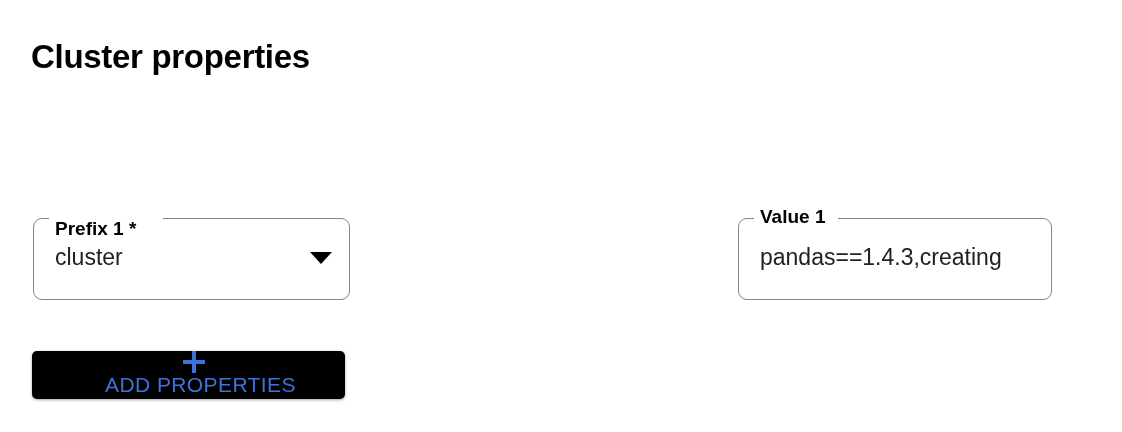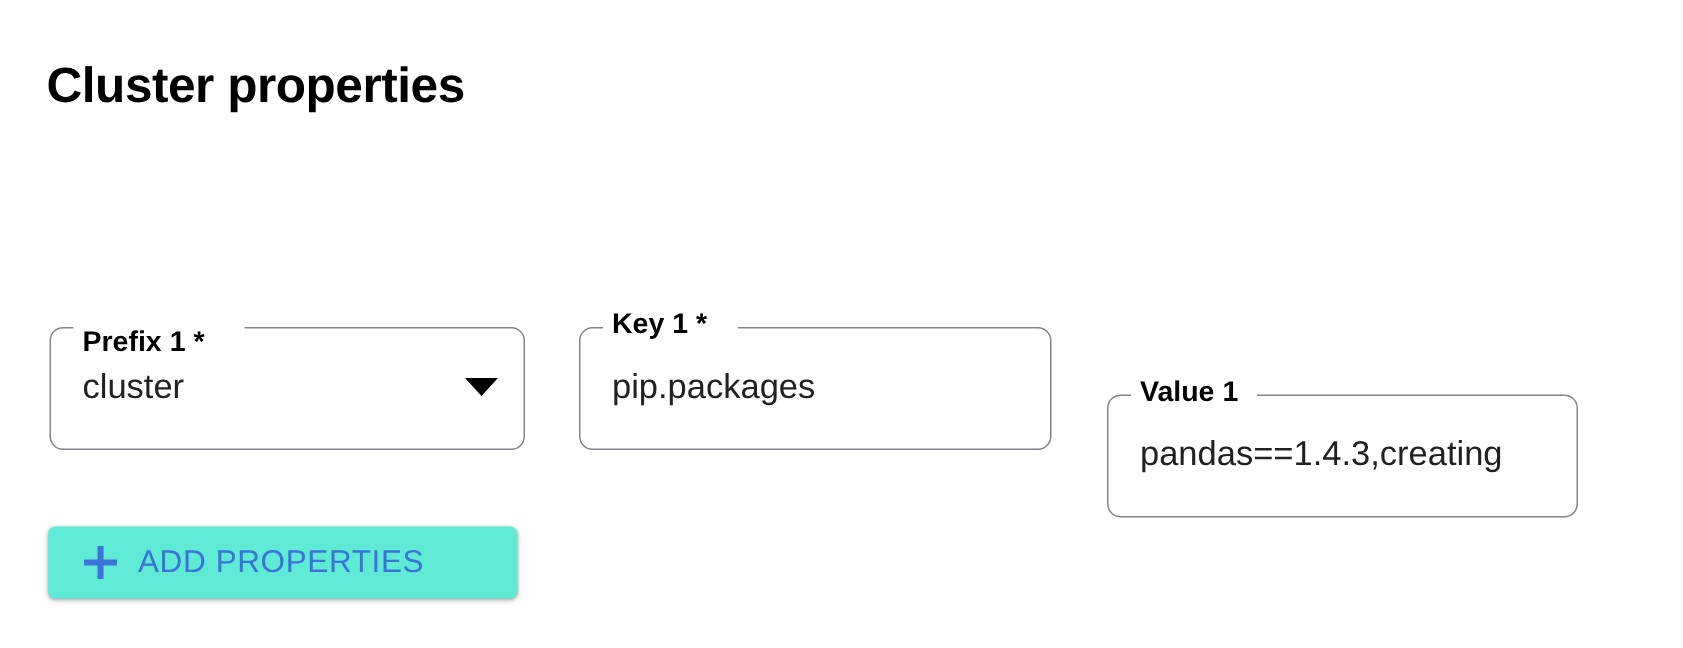--- a/index.html
+++ b/index.html
@@ -95,21 +95,21 @@
     font-size: 23px;
     font-weight: 400;
     line-height: 32px;
     color: #202124;
     white-space: nowrap;
     overflow: hidden;
   }
 
   .field-prefix  { left: 33px;  width: 317px; }
   .field-key     { left: 386px; width: 315px; }
-  .field-value-f { left: 738px; width: 314px; margin-top: 45px; }
+  .field-value-f { left: 738px; width: 314px; }
 
   .field-prefix .notch  { left: 16px; width: 114px; }
   .field-key .notch     { left: 16px; width: 90px; }
   .field-value-f .notch { left: 16px; width: 84px; }
 
   .field-prefix .field-label  { left: 22px; margin-top: 12px; }
   .field-key .field-label     { left: 22px; }
   .field-value-f .field-label { left: 22px; }
 
   .field-value-f .field-value {
@@ -128,30 +128,31 @@
     border-top: 12px solid #000000;
   }
 
   
   .add-btn {
     position: absolute;
     left: 32px;
     top: 335px;
     width: 313px;
     height: 48px;
-    background: #5eead4;
+    background: #000000;
     border: none;
     border-radius: 5px;
     box-shadow: 0 1px 2px 0 rgba(60,64,67,0.30), 0 1px 3px 1px rgba(60,64,67,0.15);
     display: flex;
     align-items: center;
     padding: 0 0 0 24px;
     box-sizing: border-box;
     cursor: pointer;
     font-family: "Liberation Sans", sans-serif;
+    flex-direction: column;
   }
 
   .add-btn .plus-icon {
     width: 22px;
     height: 22px;
     position: relative;
     flex: 0 0 auto;
     margin-right: 14px;
   }
   .add-btn .plus-icon::before,
@@ -185,26 +186,20 @@
 
 
   <div class="field field-prefix">
     <div class="outline"></div>
     <div class="notch"></div>
     <div class="field-label">Prefix 1 *</div>
     <div class="field-value">cluster</div>
     <div class="caret"></div>
   </div>
 
-  <div class="field field-key">
-    <div class="outline"></div>
-    <div class="notch"></div>
-    <div class="field-label">Key 1 *</div>
-    <div class="field-value">pip.packages</div>
-  </div>
 
   <div class="field field-value-f">
     <div class="outline"></div>
     <div class="notch"></div>
     <div class="field-label">Value 1</div>
     <div class="field-value">pandas==1.4.3,creating</div>
   </div>
 
   <button class="add-btn">
     <span class="plus-icon"></span>

